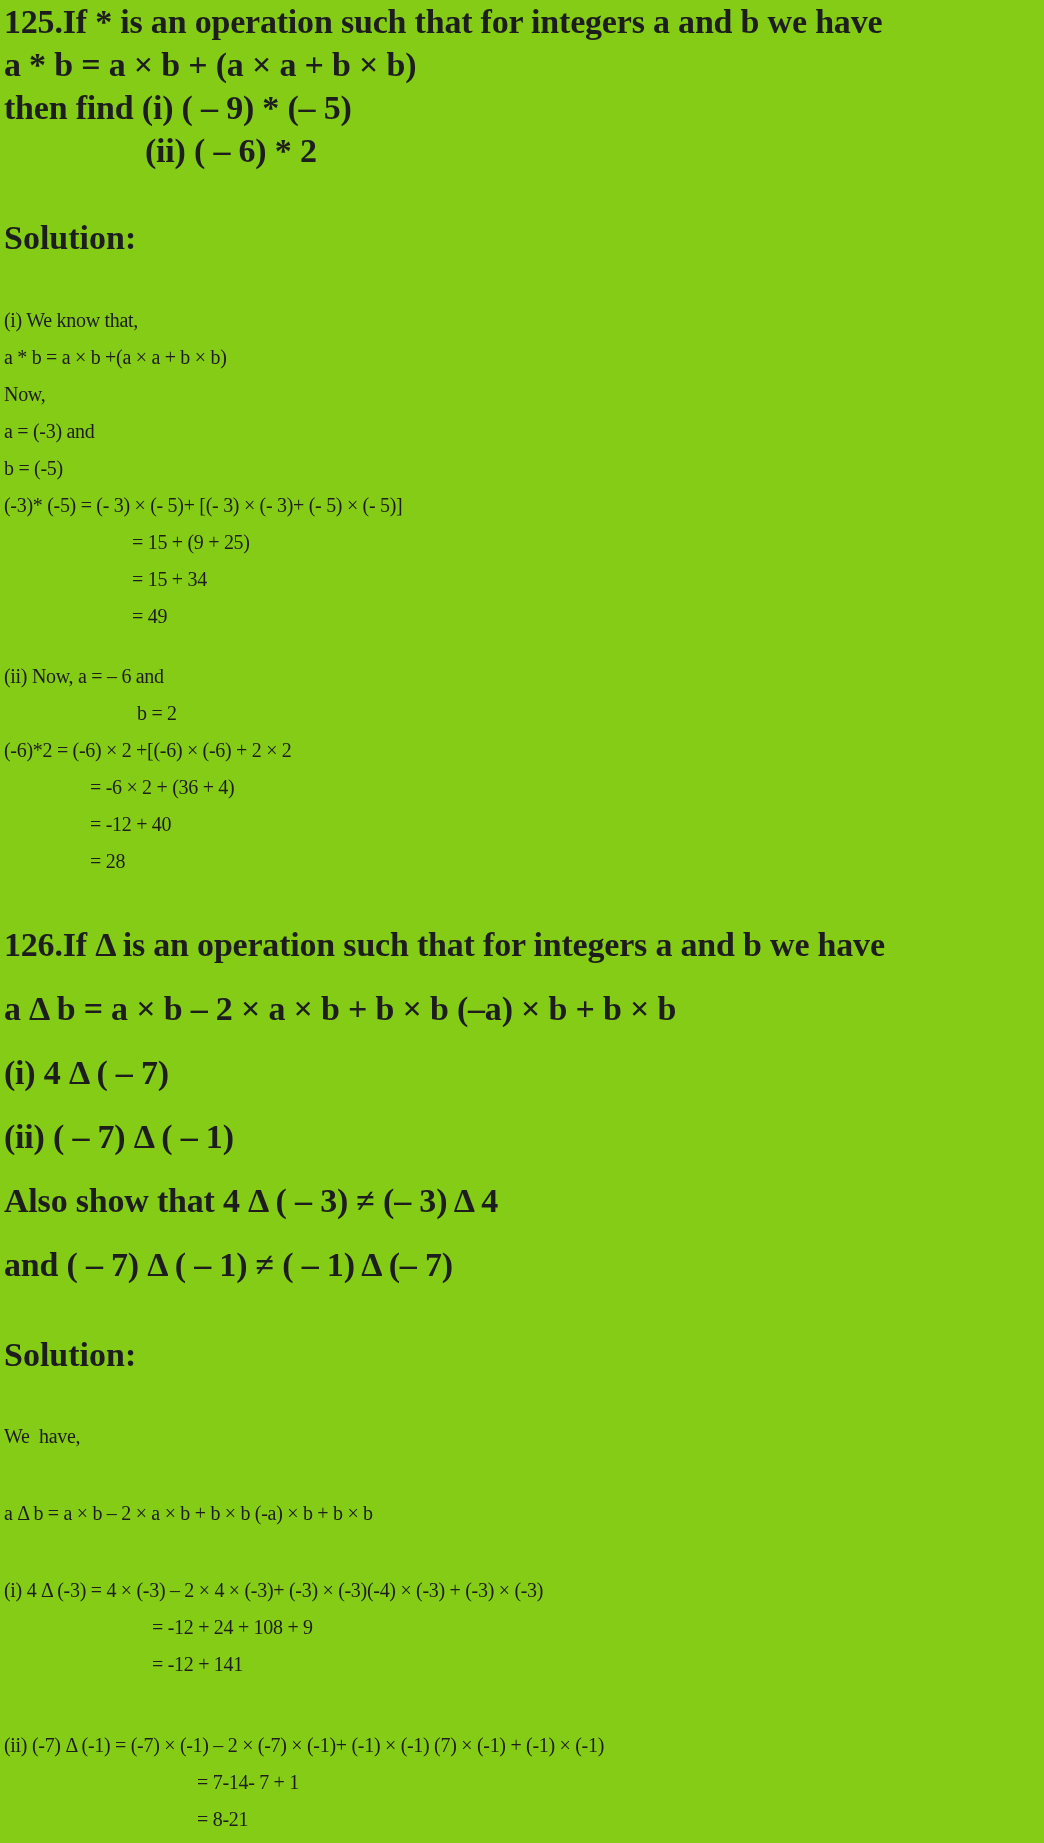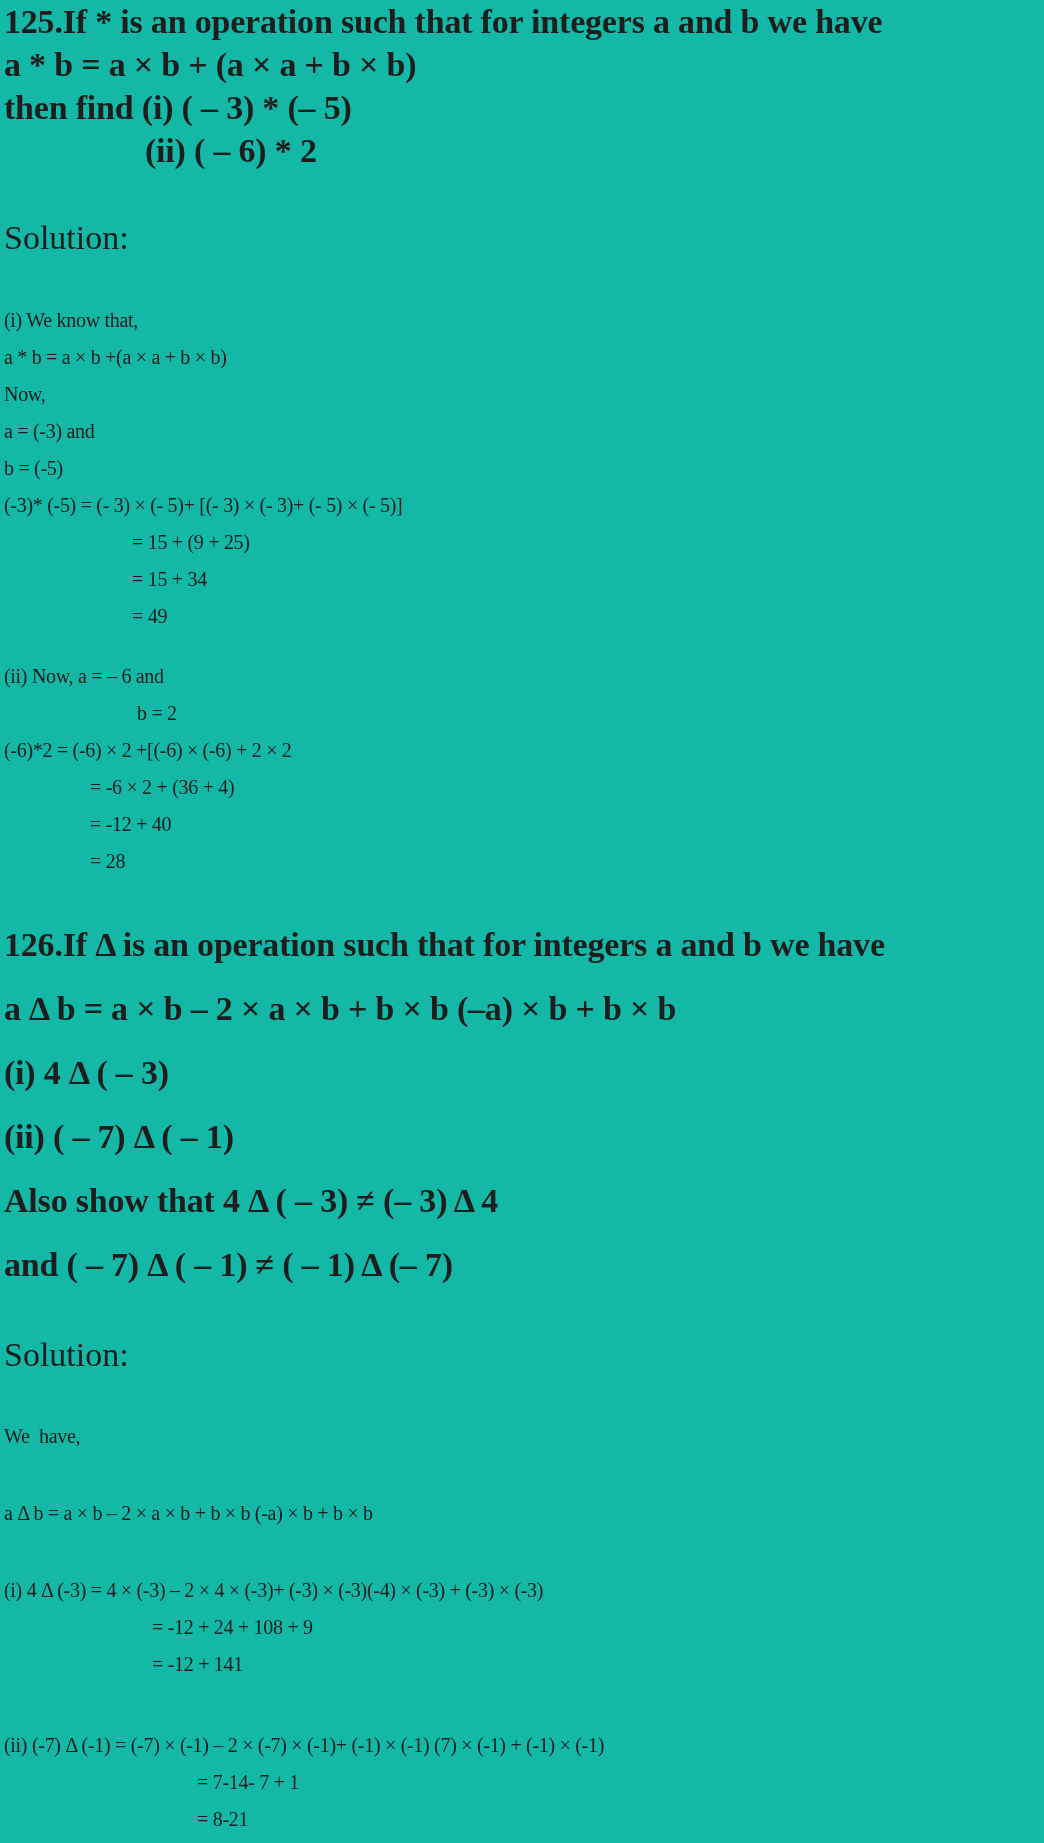--- a/index.html
+++ b/index.html
@@ -5,21 +5,21 @@
   html, body {
     margin: 0;
     padding: 0;
     background: #ffffff;
   }
   .page {
     position: relative;
     width: 1044px;
     height: 1843px;
     margin: 0 auto;
-    background: #14b8a6;
+    background: #84cc16;
     color: #1d1d1d;
     font-family: "Liberation Serif", "DejaVu Serif", serif;
     overflow: hidden;
     padding-left: 4px;
     box-sizing: border-box;
   }
   .line {
     white-space: pre;
   }
   
@@ -30,21 +30,21 @@
     letter-spacing: -0.2px;
   }
   .q126 .line {
     font-weight: bold;
     font-size: 34px;
     line-height: 45px;
     letter-spacing: -0.2px;
     margin-top: 19px;
   }
   .heading {
-    font-weight: normal;
+    font-weight: bold;
     font-size: 34px;
     line-height: 43px;
   }
   
   .sol .line, .sol-line {
     font-size: 20px;
     line-height: 37px;
     letter-spacing: -0.3px;
   }
   
@@ -63,21 +63,21 @@
   .mt40 { margin-top: 40px; }
 </style>
 </head>
 <body>
 
 <div class="page">
 
   <section class="q125">
     <div class="line">125.If * is an operation such that for integers a and b we have</div>
     <div class="line">a * b = a × b + (a × a + b × b)</div>
-    <div class="line">then find (i) ( – 3) * (– 5)</div>
+    <div class="line">then find (i) ( – 9) * (– 5)</div>
     <div class="line ind-qii">(ii) ( – 6) * 2</div>
   </section>
 
   <div class="heading mt44">Solution:</div>
 
   <section class="sol mt43">
     <div class="line">(i) We know that,</div>
     <div class="line">a * b = a × b +(a × a + b × b)</div>
     <div class="line">Now,</div>
     <div class="line">a = (-3) and</div>
@@ -93,21 +93,21 @@
     <div class="line ind-b2">b = 2</div>
     <div class="line">(-6)*2 = (-6) × 2 +[(-6) × (-6) + 2 × 2</div>
     <div class="line ind-s125ii">= -6 × 2 + (36 + 4)</div>
     <div class="line ind-s125ii">= -12 + 40</div>
     <div class="line ind-s125ii">= 28</div>
   </section>
 
   <section class="q126 mt42">
     <div class="line">126.If Δ is an operation such that for integers a and b we have</div>
     <div class="line">a Δ b = a × b – 2 × a × b + b × b (–a) × b + b × b</div>
-    <div class="line">(i) 4 Δ ( – 3)</div>
+    <div class="line">(i) 4 Δ ( – 7)</div>
     <div class="line">(ii) ( – 7) Δ ( – 1)</div>
     <div class="line">Also show that 4 Δ ( – 3) ≠ (– 3) Δ 4</div>
     <div class="line">and ( – 7) Δ ( – 1) ≠ ( – 1) Δ (– 7)</div>
   </section>
 
   <div class="heading mt46">Solution:</div>
 
   <div class="sol-line line mt42">We  have,</div>
 
   <div class="sol-line line mt40">a Δ b = a × b – 2 × a × b + b × b (-a) × b + b × b</div>

